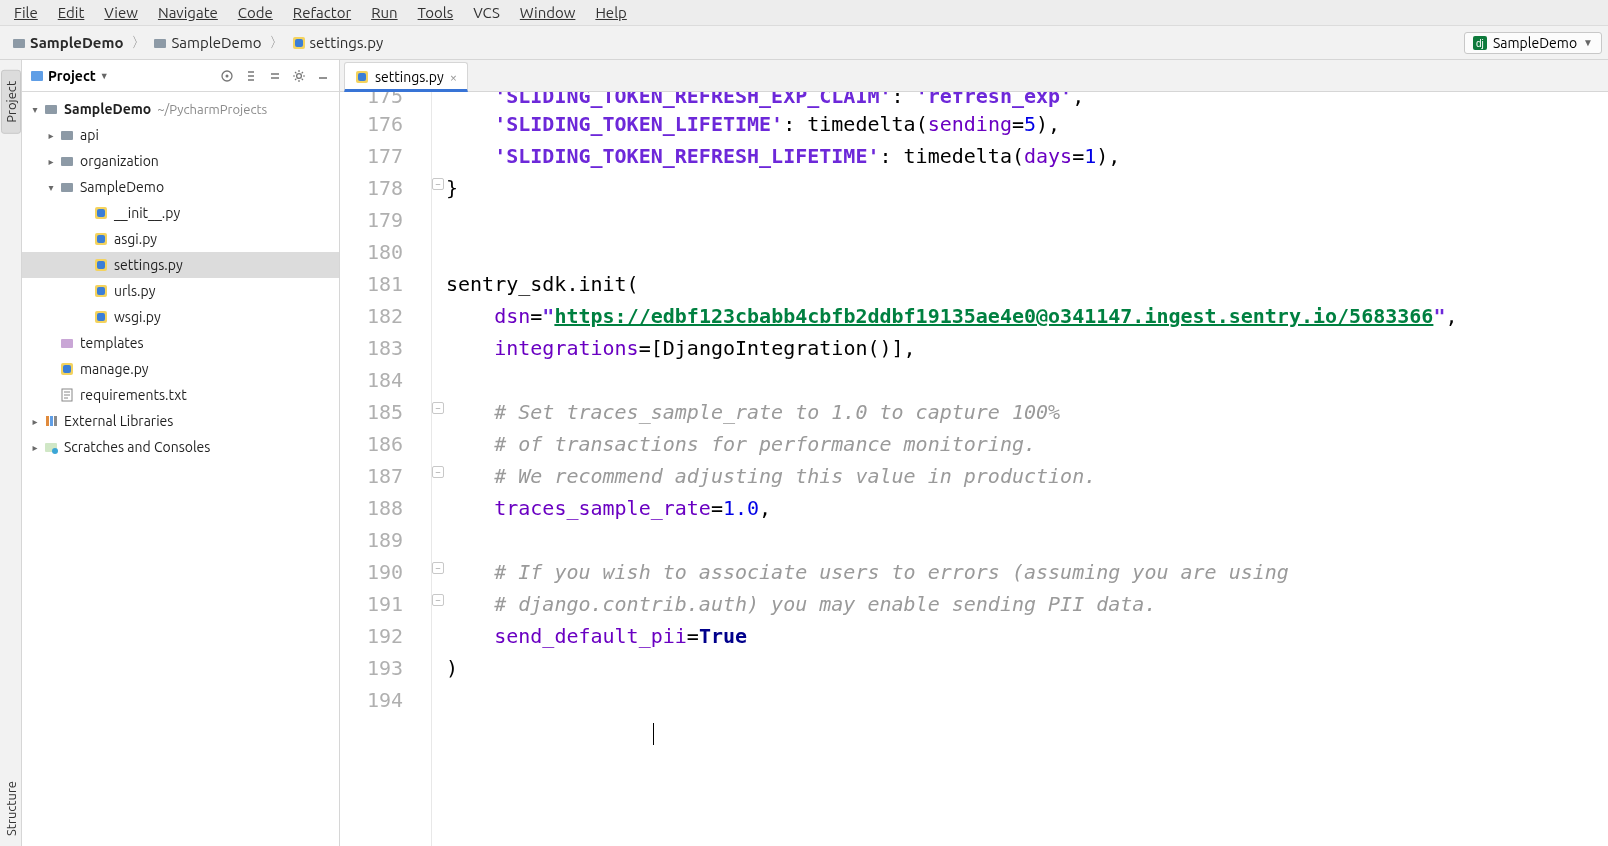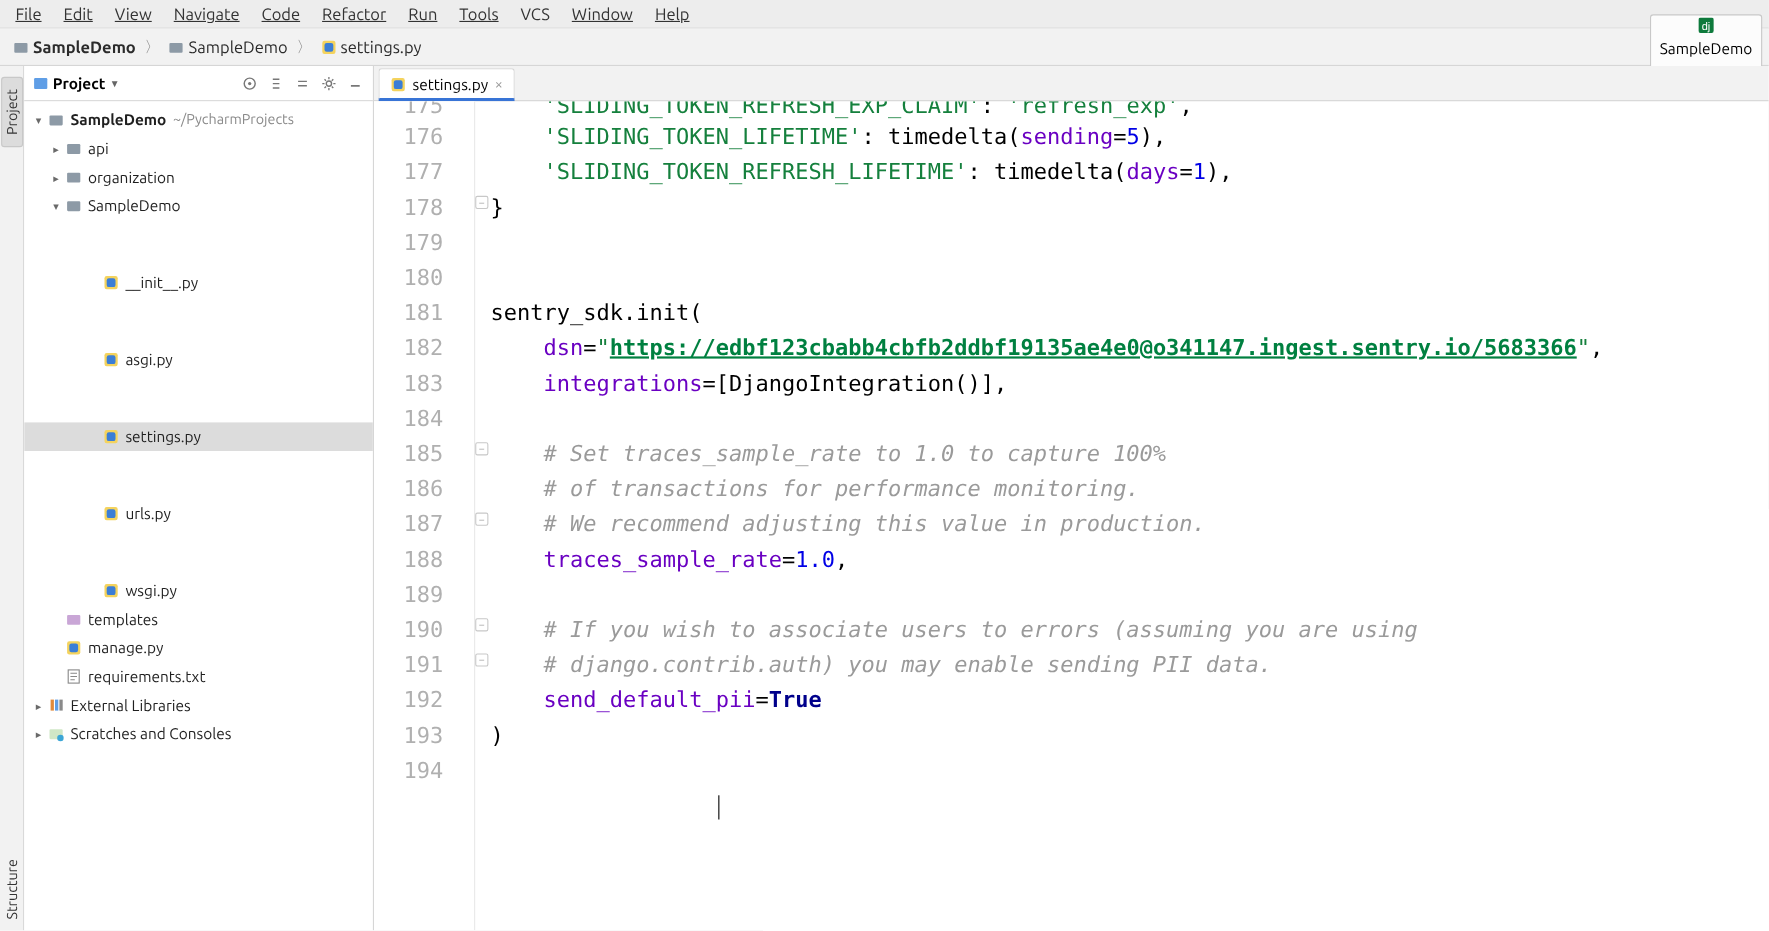--- a/index.html
+++ b/index.html
@@ -56,21 +56,20 @@
 .crumb-sep { color: #888; padding: 0 2px; font-size: 14px; }
 .run-config {
   display: flex;
   align-items: center;
   gap: 6px;
   border: 1px solid #c8c8c8;
   border-radius: 3px;
   padding: 2px 8px;
   background: #fcfcfc;
   font-size: 14px;
-  flex-direction: column;
 }
 .run-config svg { width: 14px; height: 14px; }
 
 
 .main {
   display: flex;
   flex: 1;
   overflow: hidden;
 }
 
@@ -146,21 +145,21 @@
 }
 .tree-icon {
   width: 18px; height: 18px;
   margin-right: 4px;
   display:flex; align-items:center; justify-content:center;
 }
 .tree-label { color:#1f1f1f; }
 .tree-label.bold { font-weight: 700; }
 .tree-path { color:#8a8a8a; margin-left:6px; font-size:13px; }
 .indent-1 { padding-left: 22px; }
-.indent-3 { padding-left: 70px; margin-top: 44px; }
+.indent-3 { padding-left: 70px; }
 
 
 .editor-area {
   flex:1;
   display:flex;
   flex-direction:column;
   background:#fff;
 }
 .editor-tabs {
   display:flex;
@@ -229,21 +228,21 @@
   overflow:auto;
   padding-left: 14px;
 }
 .code-line {
   font-family: "DejaVu Sans Mono","Menlo","Consolas",monospace;
   font-size: 20px;
   height:32px;
   line-height:32px;
   white-space: pre;
 }
-.tok-str     { color:#15803d; font-weight:400; }
+.tok-str     { color:#6d28d9; font-weight:700; }
 .tok-kw      { color:#00008b; font-weight:600; }
 .tok-num     { color:#0000e6; }
 .tok-arg     { color:#6a00c2; }
 .tok-comment { color:#9a9a9a; font-style:italic;margin-top:43px; }
 .tok-link    { color:#008040; text-decoration:underline; font-weight:600; }
 .tok-call    { color:#000; }
 .cursor-bar {
   display:inline-block;
   width:1px; height:22px;
   background:#000;

